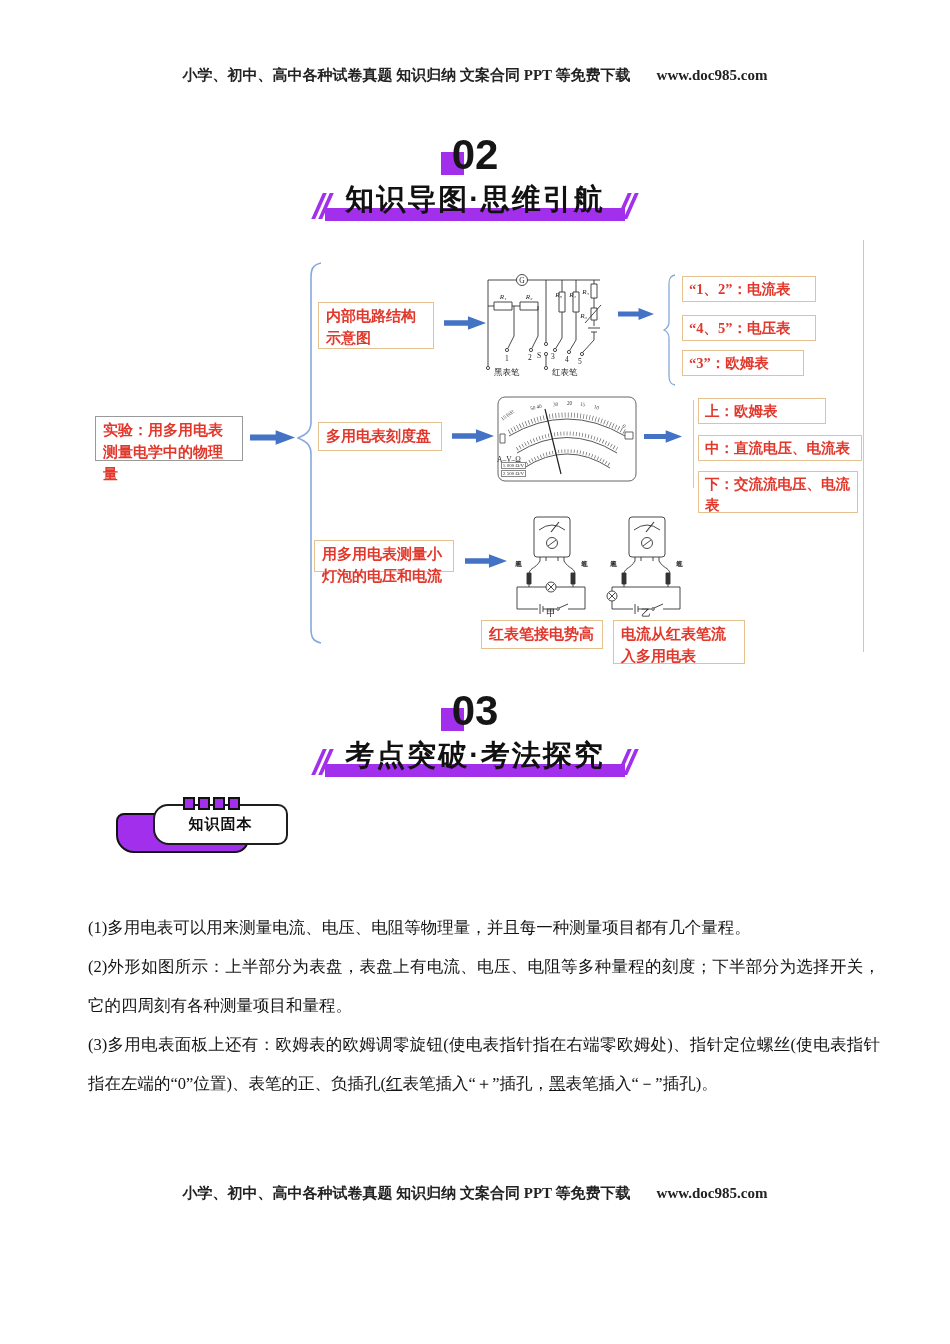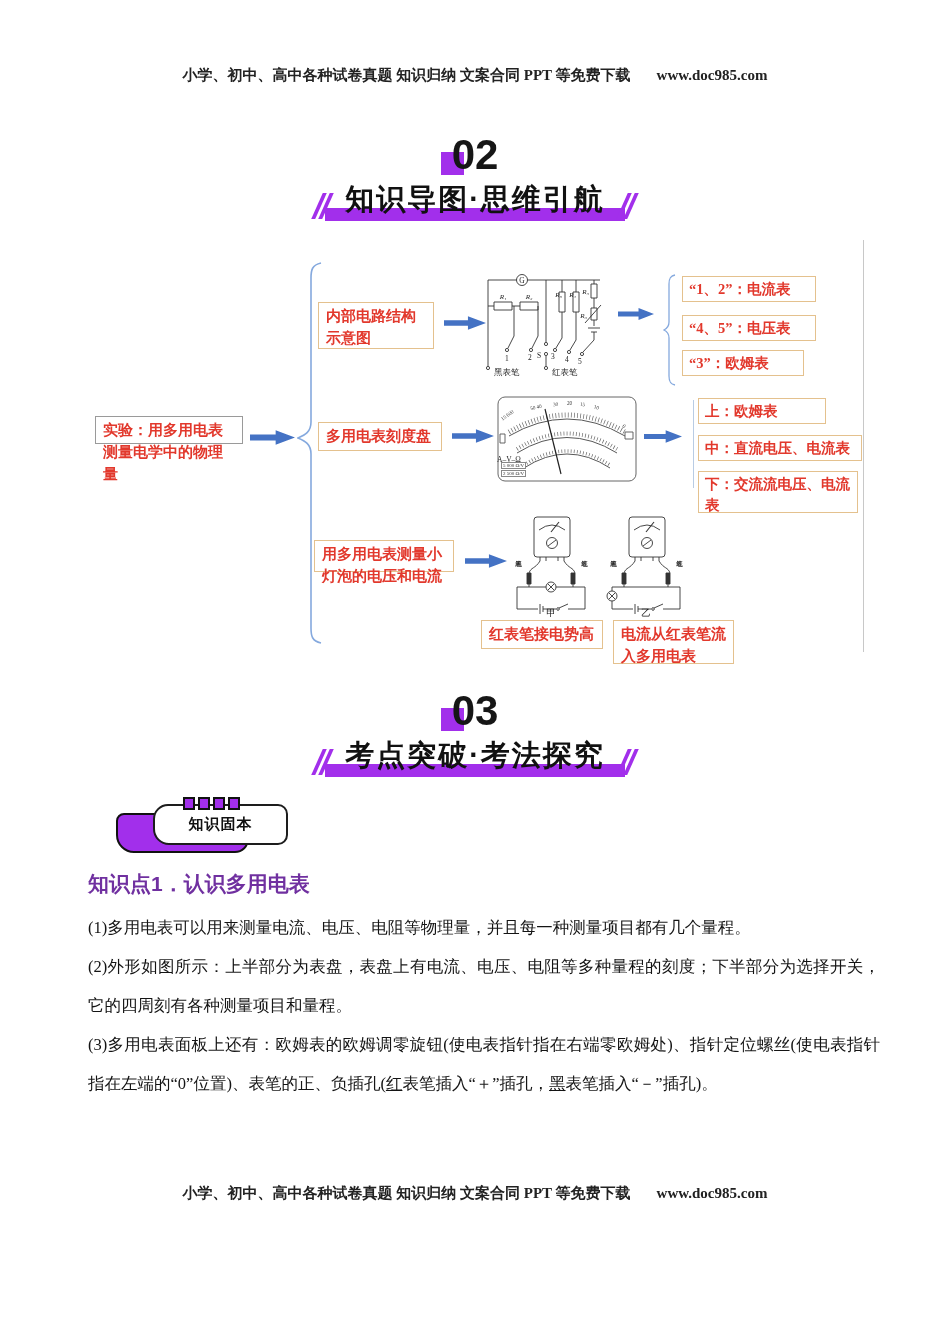--- a/index.html
+++ b/index.html
@@ -76,21 +76,21 @@
       <span class="dslash"></span>
       <span class="sec-title"><b>知识导图·思维引航</b><span class="bar"></span></span>
       <span class="dslash"></span>
     </div>
   </div>
 
   <div class="mindmap">
 
     <div class="vline" style="left:778px;top:8px;height:412px"></div>
 
-    <div class="rbox gray" style="left:10px;top:184px;width:148px;height:28px"><span>实验：用多用电表测量电学中的物理量</span></div>
+    <div class="rbox gray" style="left:10px;top:184px;width:148px;height:45px"><span>实验：用多用电表测量电学中的物理量</span></div>
     <div class="marrow" style="left:165px;top:197px;width:45px;height:17px"></div>
 
     <div class="fig" style="left:212px;top:30px">
       <svg width="26" height="382" viewBox="0 0 26 382" fill="none">
         <path d="M24,1 C15,3 14,8 14,16 L14,160 C14,170 8,173 1,176 C8,179 14,182 14,192 L14,366 C14,374 15,379 24,381" stroke="#85A9DE" stroke-width="1.6"></path>
       </svg>
     </div>
 
     <div class="rbox" style="left:233px;top:70px;width:116px;height:47px"><span>内部电路结构示意图</span></div>
     <div class="marrow" style="left:359px;top:83px;width:42px;height:16px"></div>
@@ -242,21 +242,21 @@
         <path d="M10,94 H31 M33,89 V99 M36,91 V97 M36,94 H49"></path>
         <circle cx="51" cy="94" r="1.3" fill="#fff"></circle>
           <path d="M52,93 L61,89 M61,94 H78"></path>
       </svg>
       <span class="vlabel" style="left:8px;top:40px">黑表笔</span>
       <span class="vlabel" style="left:74px;top:40px">红表笔</span>
       <span class="figcap">乙</span>
     </div>
 
     <div class="rbox" style="left:396px;top:388px;width:122px;height:29px"><span>红表笔接电势高</span></div>
-    <div class="rbox" style="left:528px;top:388px;width:121px;height:44px"><span>电流从红表笔流入多用电表</span></div>
+    <div class="rbox" style="left:528px;top:388px;width:132px;height:44px"><span>电流从红表笔流入多用电表</span></div>
 
   </div>
 
   <div class="sec-head" style="top:690px">
     <div class="sec-num"><i class="numsq"></i><span>03</span></div>
     <div class="sec-title-row">
       <span class="dslash"></span>
       <span class="sec-title"><b>考点突破·考法探究</b><span class="bar"></span></span>
       <span class="dslash"></span>
     </div>
@@ -268,21 +268,20 @@
         <span>知识固本</span>
       </div>
     <div class="badge-tabs">
         <i></i>
         <i></i>
         <i></i>
         <i></i>
       </div>
   </div>
 
-  <div class="kp-heading">知识点1．认识多用电表</div>
 
   <div class="kp-body">
     <p>(1)多用电表可以用来测量电流、电压、电阻等物理量，并且每一种测量项目都有几个量程。</p>
     <p>(2)外形如图所示：上半部分为表盘，表盘上有电流、电压、电阻等多种量程的刻度；下半部分为选择开关，它的四周刻有各种测量项目和量程。</p>
     <p><span>(3)多用电表面板上还有：欧姆表的欧姆调零旋钮(使电表指针指在右端零欧姆处)、指针定位螺丝(使电表指针指在左端的“0”位置)、表笔的正、负插孔(</span><span class="u">红</span><span>表笔插入“＋”插孔，</span><span class="u">黑</span><span>表笔插入“－”插孔)。</span></p>
   </div>
 
   <div class="pg-hf" style="top:1184px">
     <span>小学、初中、高中各种试卷真题 知识归纳 文案合同 PPT 等免费下载</span><span class="url">www.doc985.com</span>
   </div>

